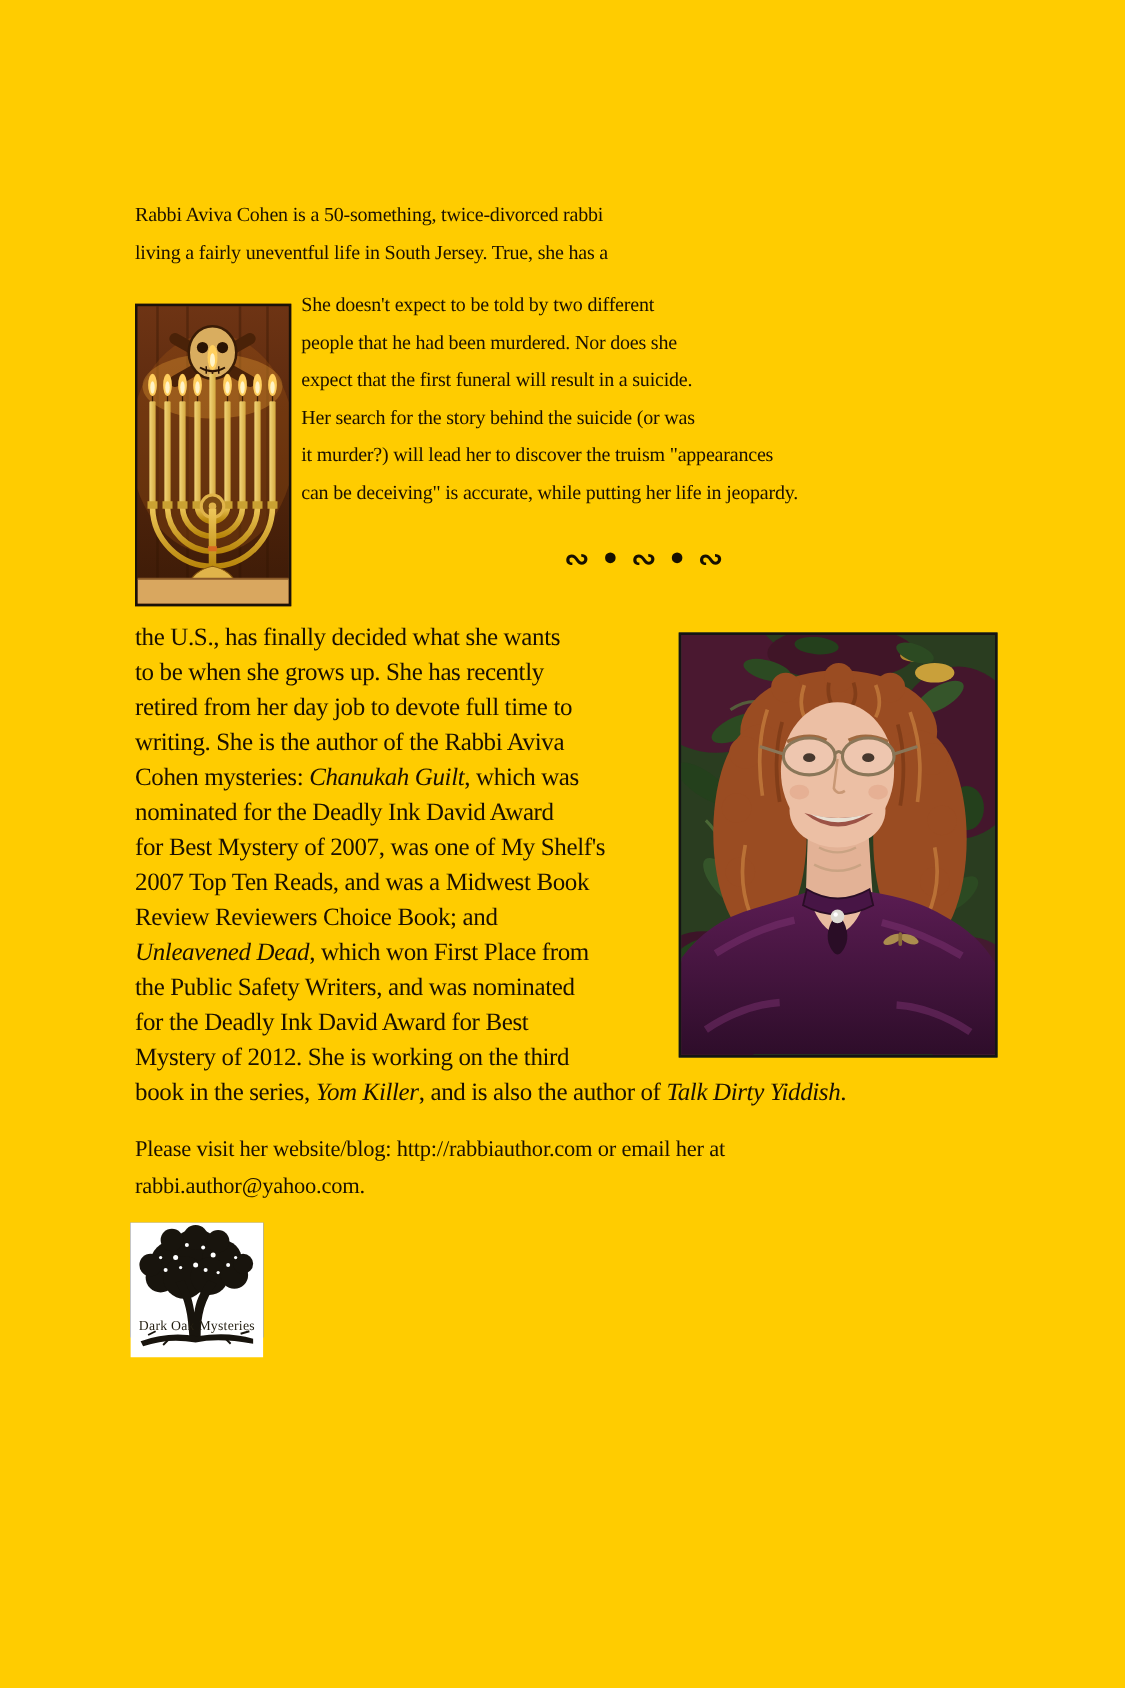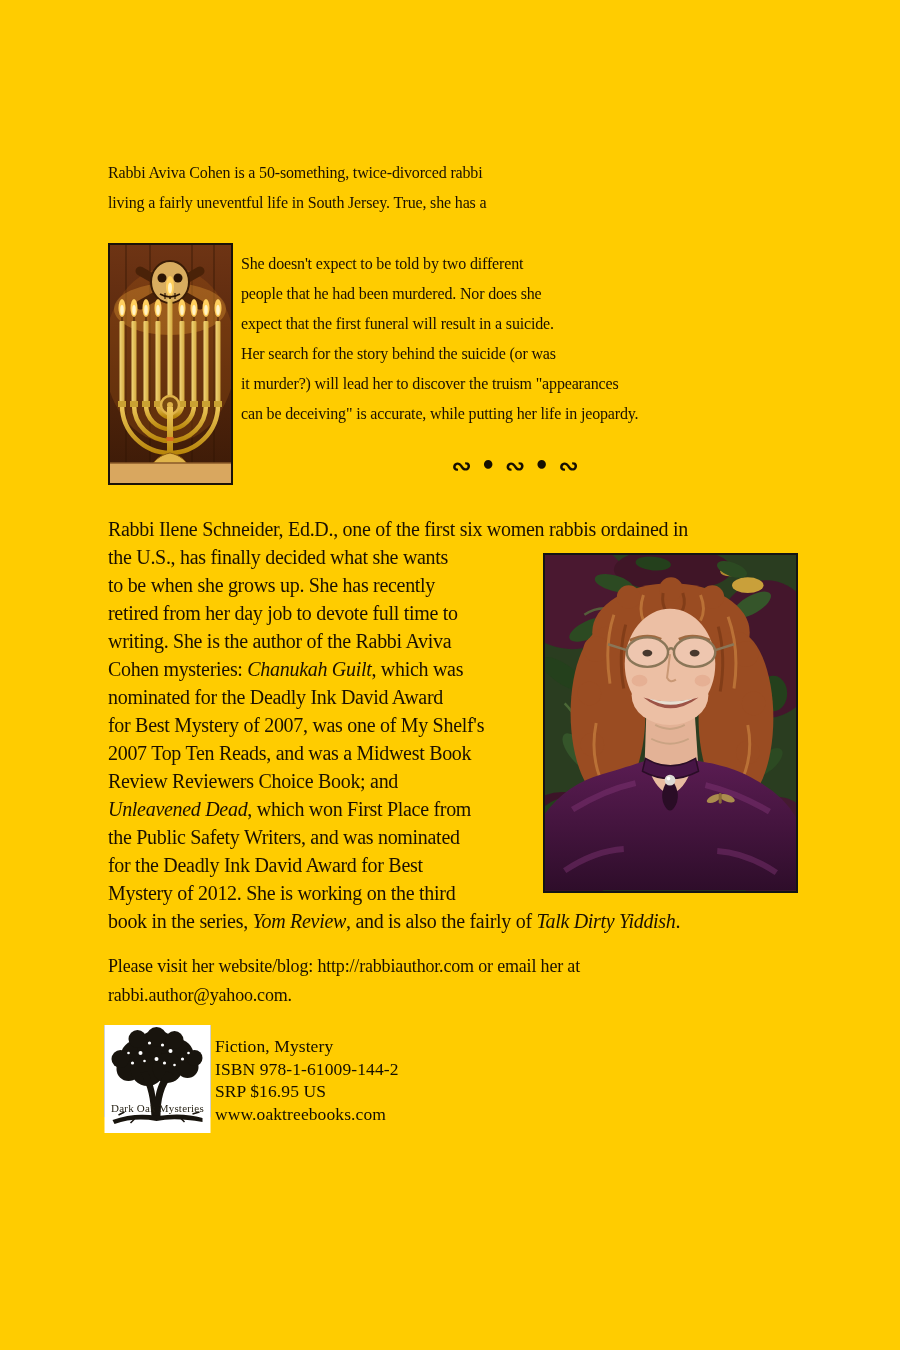--- a/index.html
+++ b/index.html
@@ -8,21 +8,21 @@
     background:#FFCC00;
     font-family:"Liberation Serif",serif;
     color:#1b1000;
   }
   .flow{position:absolute;left:108px;top:158px;width:690px;}
   .line-block{white-space:pre-line;}
   section{margin:0;padding:0;}
 
   
   .synopsis{font-size:16px;line-height:30px;letter-spacing:-0.01em;}
-  .p2{margin-top:31px;}
+  .p2{margin-top:12px;}
   .menorah-fig{
     float:left;width:121px;height:238px;border:2px solid #1a1208;
     margin:25px 8px 8px 0;padding:0;background:#57280e;
   }
   .menorah-fig svg{display:block;}
 
   
   .ornament{
     text-align:center;margin-top:22px;height:30px;line-height:30px;
     font-family:"DejaVu Sans",sans-serif;font-size:24px;font-weight:bold;
@@ -179,21 +179,20 @@
 people that he had been murdered. Nor does she
 expect that the first funeral will result in a suicide.
 Her search for the story behind the suicide (or was
 it murder?) will lead her to discover the truism "appearances
 can be deceiving" is accurate, while putting her life in jeopardy.</div>
     </section>
 
     <div class="ornament">∾•∾•∾</div>
 
     <section class="bio">
-      <div class="line-block">Rabbi Ilene Schneider, Ed.D., one of the first six women rabbis ordained in</div>
 
       <figure class="photo-fig">
         <svg width="251" height="336" viewBox="0 0 255 340" xmlns="http://www.w3.org/2000/svg">
           <defs>
             <linearGradient id="velv" x1="0" y1="0" x2="0" y2="1">
               <stop offset="0" stop-color="#5a1c52"></stop>
                 <stop offset="1" stop-color="#2e0d2a"></stop>
             </linearGradient>
           </defs>
           <rect width="255" height="340" fill="#2a3d20"></rect>
@@ -294,21 +293,21 @@
 writing. She is the author of the Rabbi Aviva
 Cohen mysteries: </span><span class="it">Chanukah Guilt</span><span>, which was
 nominated for the Deadly Ink David Award
 for Best Mystery of 2007, was one of My Shelf's
 2007 Top Ten Reads, and was a Midwest Book
 Review Reviewers Choice Book; and
 </span><span class="it">Unleavened Dead</span><span>, which won First Place from
 the Public Safety Writers, and was nominated
 for the Deadly Ink David Award for Best
 Mystery of 2012. She is working on the third
-book in the series, </span><span class="it">Yom Review</span><span>, and is also the fairly of </span><span class="it">Talk Dirty Yiddish</span><span>.</span></div>
+book in the series, </span><span class="it">Yom Killer</span><span>, and is also the author of </span><span class="it">Talk Dirty Yiddish</span><span>.</span></div>
     </section>
 
     <section class="contact line-block">Please visit her website/blog: http://rabbiauthor.com or email her at
 rabbi.author@yahoo.com.</section>
 
     <section class="imprint">
       <div class="logo-box">
         <svg width="107" height="108" viewBox="0 0 106 108" xmlns="http://www.w3.org/2000/svg">
           <rect width="106" height="108" fill="#ffffff"></rect>
           <g fill="#18140d">
@@ -338,20 +337,16 @@
             <circle cx="70" cy="40" r="1.3"></circle>
               <circle cx="24" cy="28" r="1.3"></circle>
               <circle cx="84" cy="28" r="1.3"></circle>
           </g>
           <path d="M47 92 C46 74 44 62 36 48 L43 46 C48 57 50 64 51 72 C52 64 55 56 62 46 L69 49 C59 62 56 74 56 92 Z" fill="#18140d"></path>
           <path d="M8 95 Q30 87 53 91 Q78 87 98 93 L98 97 Q70 92 52 96 Q30 92 10 99 Z" fill="#18140d"></path>
           <path d="M14 90 l6 -3 M88 89 l7 -2 M30 94 l-4 4 M76 93 l4 4" stroke="#18140d" stroke-width="1.5"></path>
         </svg>
         <div class="logo-caption">Dark Oak Mysteries</div>
       </div>
-      <div class="imprint-lines line-block">Fiction, Mystery
-ISBN 978-1-61009-144-2
-SRP $16.95 US
-www.oaktreebooks.com</div>
     </section>
 
   </div>
 </div>
 
 </body></html>

